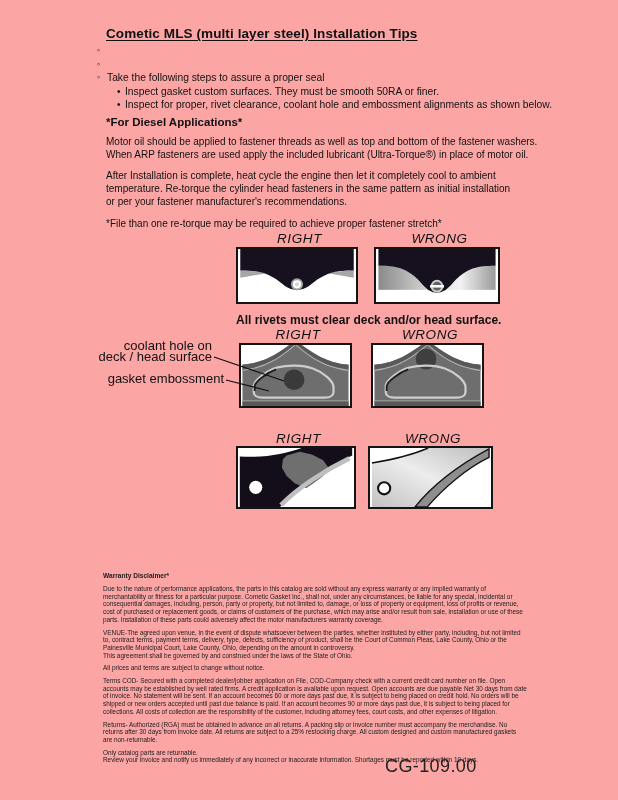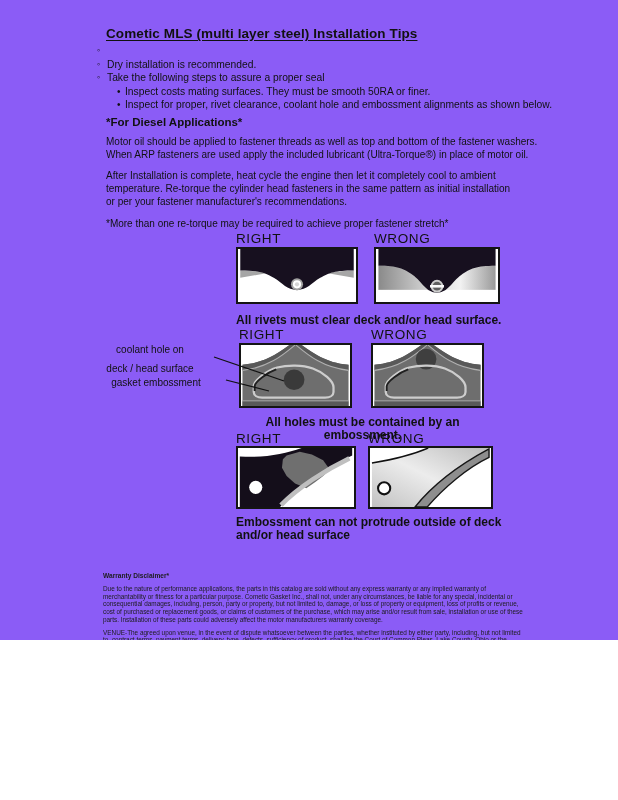--- a/index.html
+++ b/index.html
@@ -1,80 +1,79 @@
 <!DOCTYPE html>
 <html><head>
 <meta charset="utf-8">
 <style>
   * { margin:0; padding:0; box-sizing:border-box; }
   body { background:#ffffff; }
   .doc {
-    position:relative; width:618px; height:640px; background:#8b5cf6;
+    position:relative; width:618px; height:800px; background:#fca5a5;
     font-family:"Liberation Sans", sans-serif; color:#111; overflow:hidden;
   }
   .abs { position:absolute; }
   .page-title {
     left:106px; top:26px; font-size:13.5px; font-weight:bold;
     text-decoration:underline; text-underline-offset:2px; letter-spacing:0.1px;
   }
   .bullets { left:97px; top:44px; font-size:10.3px; line-height:13.6px; }
   .b-row { display:flex; }
   .b-dot { width:10px; font-size:9px; line-height:13.6px; }
   .sb-row { display:flex; margin-left:20px; }
   .sb-dot { width:8px; font-size:10px; line-height:13.6px; }
   .diesel { left:106px; top:116px; width:452px; }
   .diesel-h { font-size:11.5px; font-weight:bold; margin-bottom:7px; }
   .para { font-size:10px; line-height:13px; white-space:pre-line; margin-bottom:8px; }
-  .hdr { font-size:13.5px; letter-spacing:0.6px; color:#111; }
+  .hdr { font-size:13.5px; letter-spacing:0.6px; text-align:center; color:#111;font-style:italic; }
   .panel { position:absolute; border:2.5px solid #141414; background:#fff; display:block; }
   .cap { font-size:12px; font-weight:bold; line-height:12.5px; white-space:pre-line; }
-  .dlabel { font-size:10px; line-height:19px; text-align:center; white-space:pre-line; color:#111; }
+  .dlabel { font-size:13px; line-height:11px; text-align:right; white-space:pre-line; color:#111; }
   .legal { left:103px; top:572px; width:424px; color:#1c1c1c; }
   .legal-h { font-size:6.6px; font-weight:bold; margin-bottom:6px; }
   .legal p { font-size:6.4px; line-height:7.7px; margin-bottom:5px; white-space:pre-line; }
   .code { left:385px; top:756px; font-size:18px; letter-spacing:0.4px; color:#222; }
   .overlay { left:0; top:0; pointer-events:none; z-index:5; }
 </style>
 </head>
 <body>
 
 <div class="doc">
 
   <div class="abs page-title">Cometic MLS (multi layer steel) Installation Tips</div>
 
   <div class="abs bullets">
     <div class="b-row">
       <span class="b-dot">◦</span>
     </div>
     <div class="b-row">
       <span class="b-dot">◦</span>
-      <span>Dry installation is recommended.</span>
     </div>
     <div class="b-row">
       <span class="b-dot">◦</span>
       <span>Take the following steps to assure a proper seal</span>
     </div>
     <div class="sb-row">
       <span class="sb-dot">•</span>
-      <span>Inspect costs mating surfaces.  They must be smooth 50RA or finer.</span>
+      <span>Inspect gasket custom surfaces.  They must be smooth 50RA or finer.</span>
     </div>
     <div class="sb-row">
       <span class="sb-dot">•</span>
       <span>Inspect for proper, rivet clearance, coolant hole and embossment alignments as shown below.</span>
     </div>
   </div>
 
   <div class="abs diesel">
     <div class="diesel-h">*For Diesel Applications*</div>
     <div class="para">Motor oil should be applied to fastener threads as well as top and bottom of the fastener washers.
 When ARP fasteners are used apply the included lubricant (Ultra-Torque®) in place of motor oil.</div>
     <div class="para" style="margin-bottom:9px;">After Installation is complete, heat cycle the engine then let it completely cool to ambient
 temperature. Re-torque the cylinder head fasteners in the same pattern as initial installation
 or per your fastener manufacturer's recommendations.</div>
-    <div class="para">*More than one re-torque may be required to achieve proper fastener stretch*</div>
+    <div class="para">*File than one re-torque may be required to achieve proper fastener stretch*</div>
   </div>
 
   <div class="abs hdr" style="left:236px; top:231px; width:127px;">RIGHT</div>
   <div class="abs hdr" style="left:374px; top:231px; width:131px;">WRONG</div>
 
   <svg class="panel" style="left:236px; top:247px;" width="122" height="57" viewBox="0 0 122 57">
     <rect x="0" y="0" width="122" height="57" fill="#ffffff"></rect>
     <path d="M0,23 L34,25 L0,31 Z" fill="#a6a6a6"></path>
     <path d="M122,23 L88,25 L122,31 Z" fill="#a6a6a6"></path>
     <path d="M0,0 H122 V23 C102,23 96,25 86,31 C76,37 72,44 61,44 C50,44 46,37 36,31 C26,25 20,23 0,23 Z" fill="#17101f"></path>
@@ -131,21 +130,20 @@
     <path d="M113,21 C88,19 75,8 63,0 L57,0 C69,10 85,24 113,27 Z" fill="#595959"></path>
     <path d="M0,27 C28,24 44,10 56,0" stroke="#b0b0b0" stroke-width="1.2" fill="none"></path>
     <path d="M113,27 C85,24 69,10 57,0" stroke="#b0b0b0" stroke-width="1.2" fill="none"></path>
     <rect x="0" y="60" width="113" height="5" fill="#595959"></rect>
     <line x1="0" y1="59.5" x2="113" y2="59.5" stroke="#a8a8a8" stroke-width="1"></line>
     <circle cx="55" cy="15" r="11" fill="#3f3f3f"></circle>
     <path d="M12,50 L12,44 C12,38 26,27 37,24 C48,21 64,21 75,25 C86,29 97,38 97,45 L97,50 C97,54 93,56 88,56 L21,56 C16,56 12,54 12,50 Z" stroke="#cdcdcd" stroke-width="2.4" fill="none"></path>
     <path d="M13,49 L13,44 C13,39 27,29 36,26" stroke="#1f1f1f" stroke-width="2" fill="none"></path>
   </svg>
 
-  <div class="abs cap" style="left:236px; top:416px; width:253px; text-align:center;">All holes must be contained by an embossment.</div>
 
   <div class="abs hdr" style="left:236px; top:431px; width:125px;">RIGHT</div>
   <div class="abs hdr" style="left:368px; top:431px; width:130px;">WRONG</div>
 
   <svg class="panel" style="left:236px; top:446px;" width="120" height="63" viewBox="0 0 120 63">
     <rect x="0" y="0" width="120" height="63" fill="#ffffff"></rect>
     <path d="M0,9 C26,11 48,6 66,0 L120,0 L120,8 C94,21 62,42 43,63 L0,63 Z" fill="#140e1a"></path>
     <path d="M50,8 L64,4 L77,7 L89,13 L96,23 L89,30 L81,36 L71,43 L59,38 L50,30 L45,21 L46,12 Z" fill="#6f6f6f"></path>
     <path d="M117,11 C92,23 61,43 44,61" stroke="#bfbfbf" stroke-width="5" fill="none"></path>
     <circle cx="17" cy="42" r="7" fill="#ffffff"></circle>
@@ -159,22 +157,20 @@
         <stop offset="100%" stop-color="#bdbdbd"></stop>
       </linearGradient>
     </defs>
     <rect x="0" y="0" width="125" height="63" fill="#ffffff"></rect>
     <path d="M0,16 C24,12 44,7 60,0 L125,0 L125,5 C98,19 66,40 46,63 L0,63 Z" fill="url(#g3)"></path>
     <path d="M0,16 C24,12 44,7 60,0" stroke="#111111" stroke-width="1.6" fill="none"></path>
     <path d="M125,1 C97,16 66,38 46,63 L59,63 C77,42 102,21 125,10 Z" fill="#8e8e8e" stroke="#161616" stroke-width="1.5"></path>
     <circle cx="13" cy="43" r="6.5" fill="#ffffff" stroke="#111111" stroke-width="2.2"></circle>
   </svg>
 
-  <div class="abs cap" style="left:236px; top:516px;">Embossment can not protrude outside of deck
-and/or head surface</div>
 
   <svg class="abs overlay" width="618" height="800" viewBox="0 0 618 800">
     <line x1="214" y1="357" x2="284" y2="381" stroke="#111" stroke-width="1.2"></line>
     <line x1="226" y1="380" x2="269" y2="391" stroke="#111" stroke-width="1.2"></line>
   </svg>
 
   <div class="abs legal">
     <div class="legal-h">Warranty Disclaimer*</div>
     <p>Due to the nature of performance applications, the parts in this catalog are sold without any express warranty or any implied warranty of merchantability or fitness for a particular purpose.  Cometic Gasket Inc., shall not, under any circumstances, be liable for any special, incidental or consequential damages, including, person, party or property, but not limited to, damage, or loss of property or equipment, loss of profits or revenue, cost of purchased or replacement goods, or claims of customers of the purchase, which may arise and/or result from sale, installation or use of these parts.  Installation of these parts could adversely affect the motor manufacturers warranty coverage.</p>
     <p>VENUE-The agreed upon venue, in the event of dispute whatsoever between the parties, whether instituted by either party, including, but not limited to, contract terms, payment terms, delivery, type, defects, sufficiency of product, shall be the Court of Common Pleas, Lake County, Ohio or the Painesville Municipal Court, Lake County, Ohio, depending on the amount in controversy.

